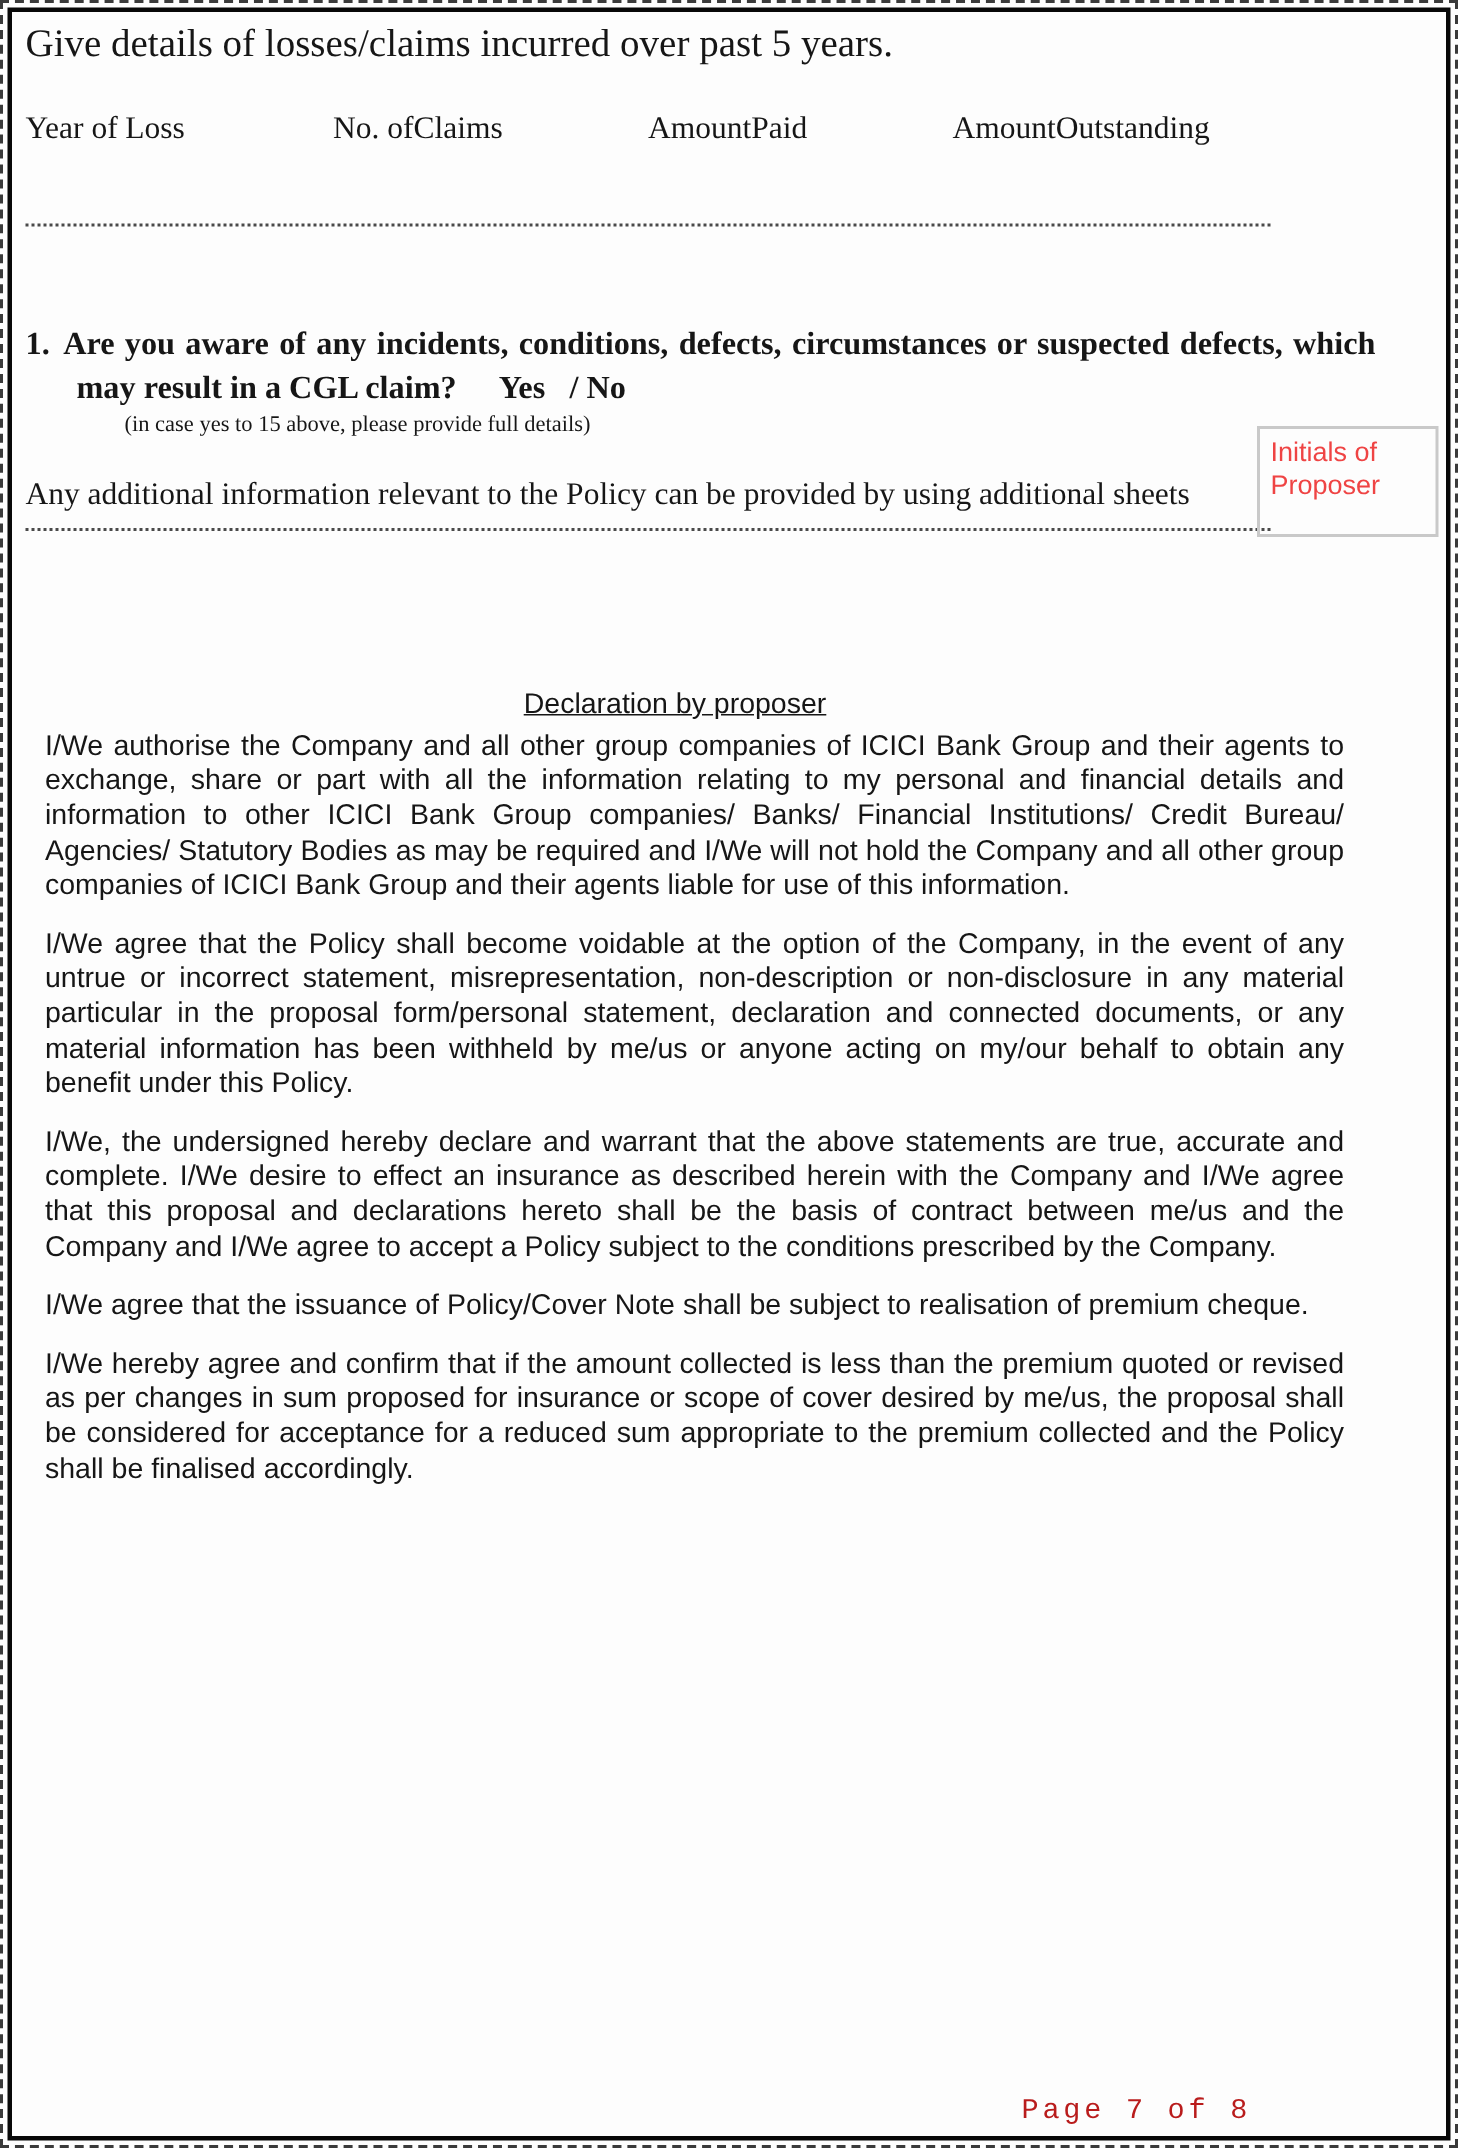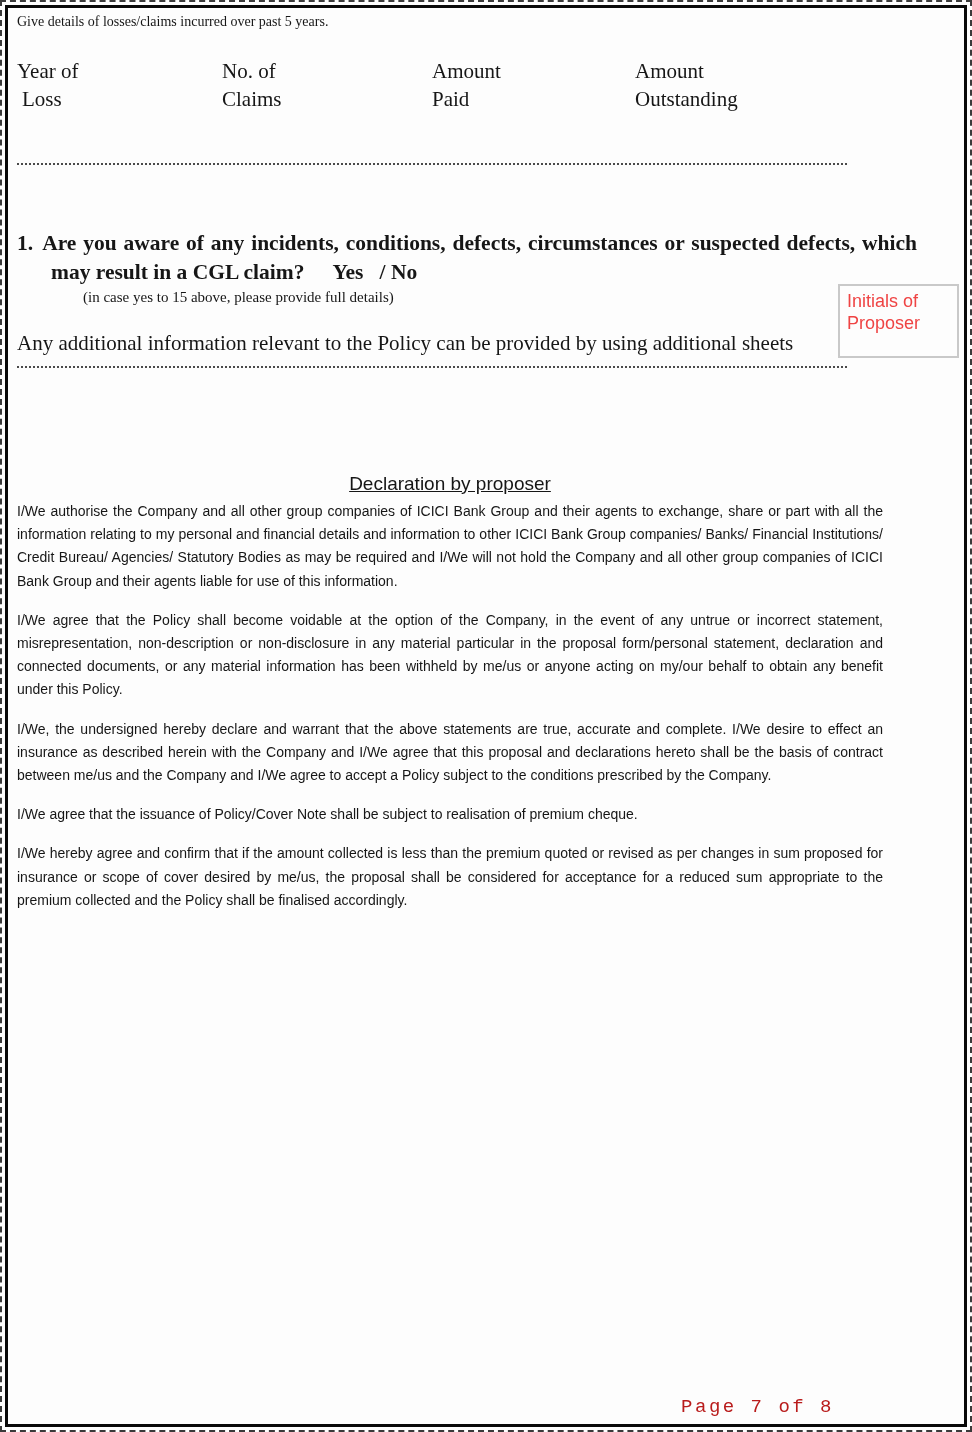--- a/index.html
+++ b/index.html
@@ -22,24 +22,24 @@
     width:100%; height:100%;
     border:3px solid #080808;
     position:relative;
     overflow:hidden;
     box-sizing:border-box;
     background:#fdfdfd;
   }
   .content{ padding:6px 0 0 9px; }
   .sans{ font-family:"Liberation Sans",sans-serif; }
 
-  .losses-prompt{ font-size:14px; margin:0; }
+  .losses-prompt{ font-size:26px; margin:0; }
 
   .loss-table{ display:flex; margin-top:27px; font-size:21px; line-height:28px; }
-  .loss-col{ display:flex; flex-direction:column; }
+  .loss-col{ display:flex; flex-direction:row; }
   .loss-col.c1{ width:205px; }
   .loss-col.c2{ width:210px; }
   .loss-col.c3{ width:203px; }
   .loss-col.c1 .l2{ padding-left:5px; }
 
   .dotted{ width:830px; border-bottom:2px dotted #4a4a4a; height:0; }
   .dotted.d1{ margin-top:50px; }
   .dotted.d2{ margin-top:10px; }
 
   .q15{
@@ -62,22 +62,22 @@
   .decl-title{
     margin-top:104px;
     width:866px;
     text-align:center;
     font-size:19px;
     text-decoration:underline;
     line-height:23px;
   }
   .decl-para{
     width:866px;
-    margin:16px 0 0 0;
-    font-size:14px;
+    margin:16px 0 0 13px;
+    font-size:19px;
     line-height:23.2px;
     text-align:justify;
   }
   .decl-para.first{ margin-top:5px; }
 
   .sig-block{ margin-top:100px; font-size:19.5px; line-height:26px; }
   .sig-row span{ display:inline-block; vertical-align:bottom; }
   .w-place{ width:210px; }
   .w-proposers{ width:302px; }
   .blank{ border-bottom:2px solid #141414; height:20px; }

